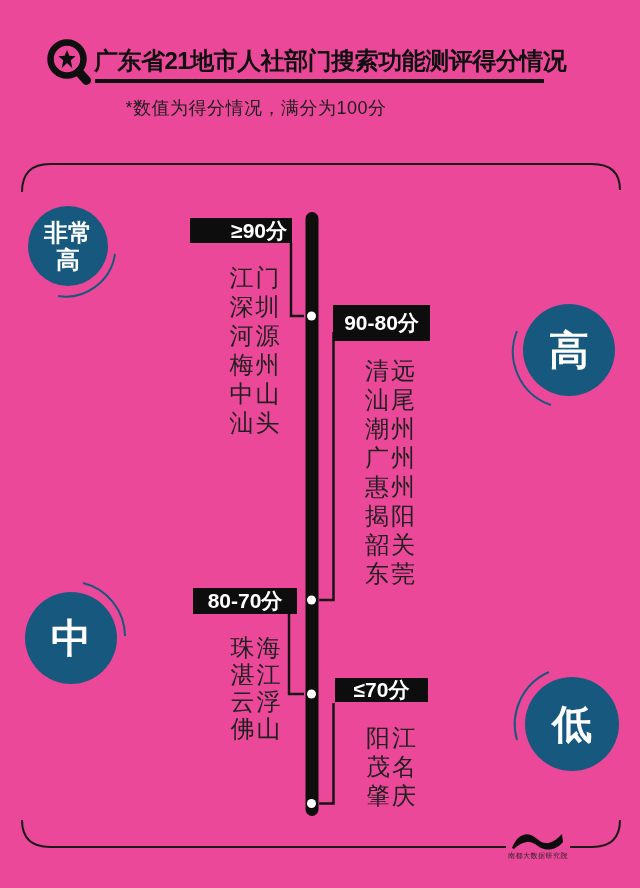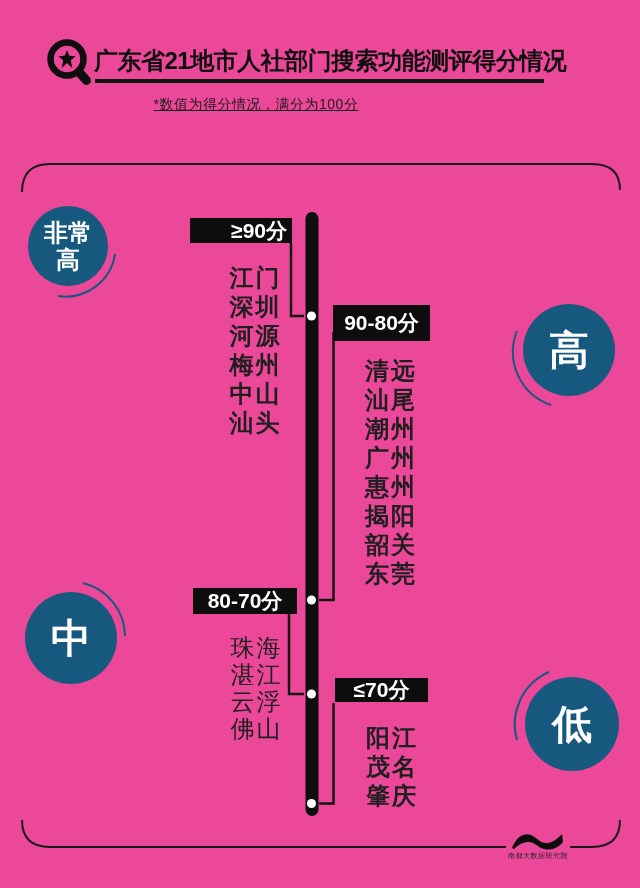--- a/index.html
+++ b/index.html
@@ -7,39 +7,39 @@
     position:relative;width:640px;height:888px;background:#ec4899;
     font-family:"Liberation Sans","DejaVu Sans",sans-serif;overflow:hidden;padding-left:23px;
   }
   .abs{position:absolute;}
   .title{
     left:94px;top:45px;font-size:24px;font-weight:bold;color:#0f0f0f;
     letter-spacing:-0.5px;white-space:nowrap;
   }
   .title-underline{left:95px;top:79px;width:449px;height:4px;background:#0f0f0f;}
   .subtitle{
-    left:0;top:96px;width:512px;text-align:center;font-size:14px;font-weight:500;
-    color:#1c1c1c;letter-spacing:0.5px;text-decoration:underline;
+    left:0;top:96px;width:512px;text-align:center;font-size:18px;font-weight:500;
+    color:#1c1c1c;letter-spacing:0.5px;
   }
   .overlay{left:0;top:0;width:640px;height:888px;}
   .tier-label{
     color:#ffffff;font-weight:bold;text-align:center;z-index:3;
   }
   .tier-big{font-size:40px;line-height:42px;width:50px;height:42px;}
   .tier-small{font-size:24px;line-height:27px;width:56px;word-break:break-all;}
   .range-label{
     background:#0d0d0d;color:#ffffff;font-weight:bold;font-size:21px;
     display:flex;align-items:center;justify-content:center;z-index:3;white-space:nowrap;
   }
   .range-label.right-align{justify-content:flex-end;padding-right:5px;box-sizing:border-box;text-align:center;}
   .city-list{
     font-size:24px;color:#1f1f1f;text-align:center;letter-spacing:2px;z-index:2;
   }
   .city-list div{white-space:nowrap;}
-  .lh29 div{line-height:29px;font-weight:bold;}
+  .lh29 div{line-height:29px;}
   .lh27 div{line-height:27px;}
   .logo-caption{
     left:506px;top:851px;width:64px;text-align:center;font-size:7px;color:#222222;
     letter-spacing:0.5px;z-index:3;white-space:nowrap;
   }
 </style>
 </head>
 <body>
 
 <div class="canvas">

